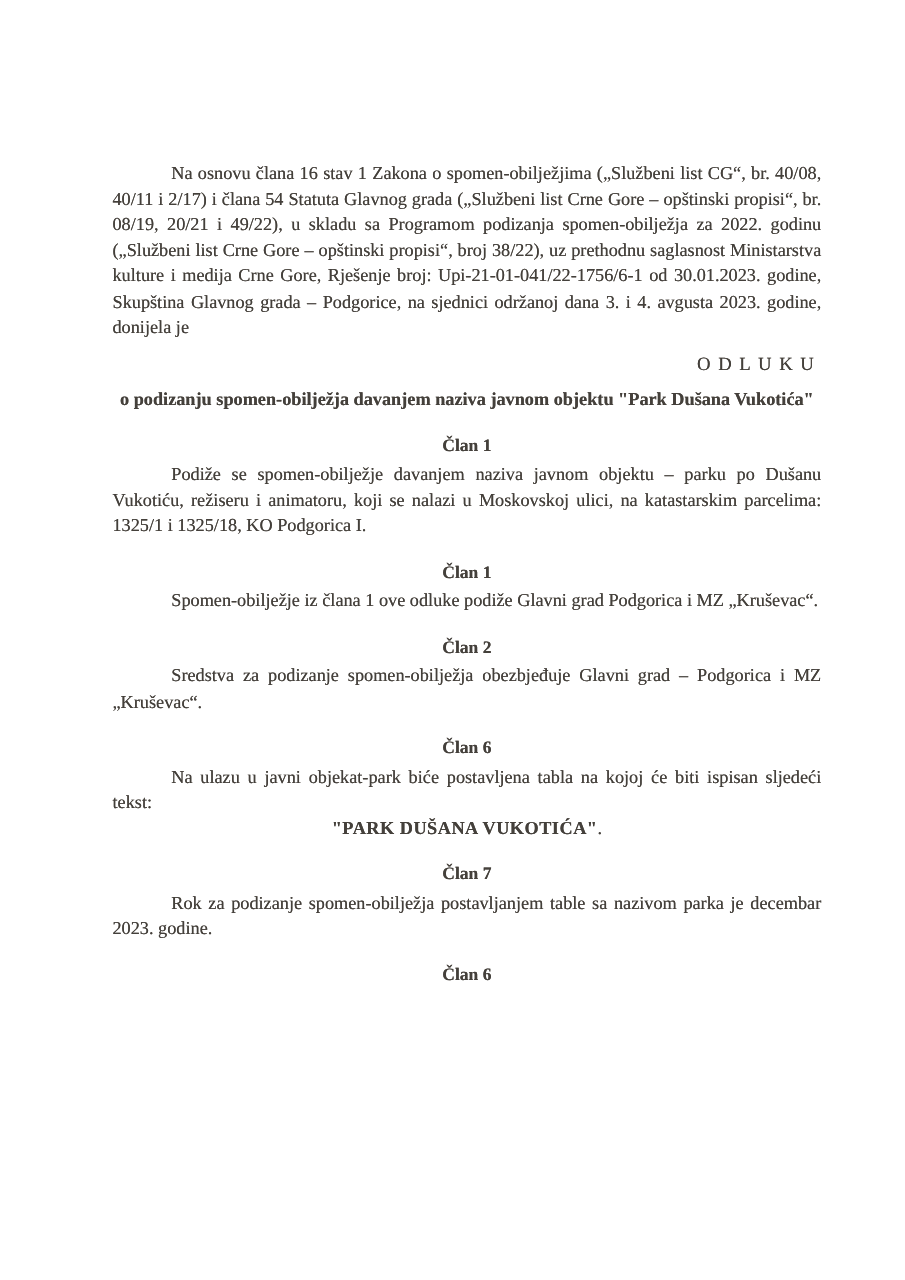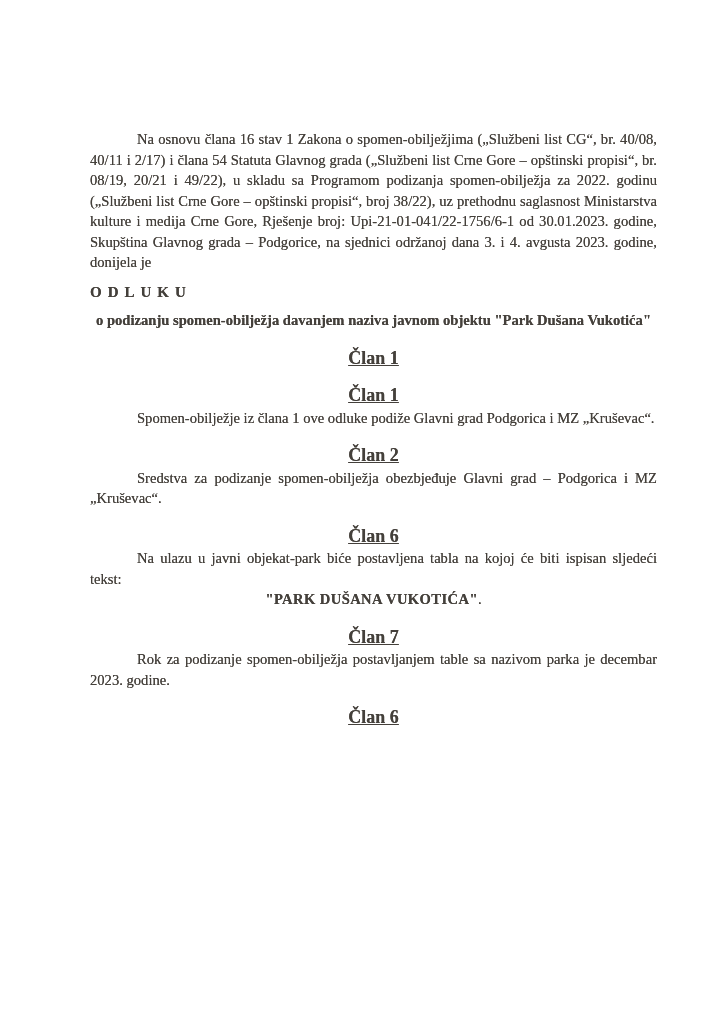--- a/index.html
+++ b/index.html
@@ -25,36 +25,35 @@
     line-height: 20.5px;
     text-shadow: 0 0 0.45px rgba(70, 64, 58, 0.85);
   }
   .para {
     margin: 0;
     text-align: justify;
     text-indent: 47px;
   }
   .title {
     margin: 9px 0 0 0;
-    text-align: left;
-    font-weight: bold;
+    text-align: right;
+    font-weight: normal;
     letter-spacing: 6px;
     font-size: 15px;
   }
   .subtitle {
     margin: 8px 0 16px 0;
     text-align: center;
     font-weight: bold;
   }
   .article-heading {
     margin: 17px 0 2px 0;
     text-align: center;
     font-weight: bold;
-    font-size: 18px;
-    text-decoration: underline;
+    font-size: 14px;
   }
   .plaque-line {
     margin: 0;
     text-align: center;
   }
   .plaque-line .plaque-text {
     font-weight: bold;
     letter-spacing: 0.4px;
   }
 </style>
@@ -64,20 +63,21 @@
 <div class="page">
   <div class="content">
 
     <p class="para">Na osnovu člana 16 stav 1 Zakona o spomen-obilježjima („Službeni list CG“, br. 40/08, 40/11 i 2/17) i člana 54 Statuta Glavnog grada („Službeni list Crne Gore – opštinski propisi“, br. 08/19, 20/21 i 49/22), u skladu sa Programom podizanja spomen-obilježja za 2022. godinu („Službeni list Crne Gore – opštinski propisi“, broj 38/22), uz prethodnu saglasnost Ministarstva kulture i medija Crne Gore, Rješenje broj: Upi-21-01-041/22-1756/6-1 od 30.01.2023. godine, Skupština Glavnog grada – Podgorice, na sjednici održanoj dana 3. i 4. avgusta 2023. godine, donijela je</p>
 
     <p class="title">ODLUKU</p>
 
     <p class="subtitle">o podizanju spomen-obilježja davanjem naziva javnom objektu "Park Dušana Vukotića"</p>
 
     <p class="article-heading">Član 1</p>
+    <p class="para">Podiže se spomen-obilježje davanjem naziva javnom objektu – parku po Dušanu Vukotiću, režiseru i animatoru, koji se nalazi u Moskovskoj ulici, na katastarskim parcelima: 1325/1 i 1325/18, KO Podgorica I.</p>
 
     <p class="article-heading">Član 1</p>
     <p class="para">Spomen-obilježje iz člana 1 ove odluke podiže Glavni grad Podgorica i MZ „Kruševac“.</p>
 
     <p class="article-heading">Član 2</p>
     <p class="para">Sredstva za podizanje spomen-obilježja obezbjeđuje Glavni grad – Podgorica i MZ „Kruševac“.</p>
 
     <p class="article-heading">Član 6</p>
     <p class="para">Na ulazu u javni objekat-park biće postavljena tabla na kojoj će biti ispisan sljedeći tekst:</p>
     <p class="plaque-line"><span class="plaque-text">"PARK DUŠANA VUKOTIĆA"</span><span>.</span></p>

